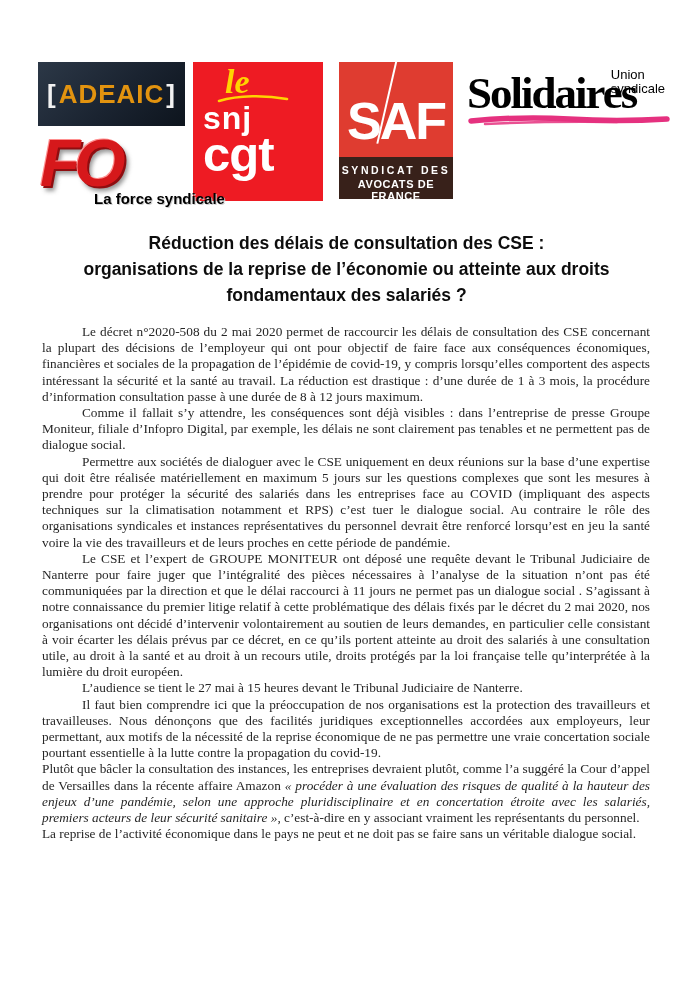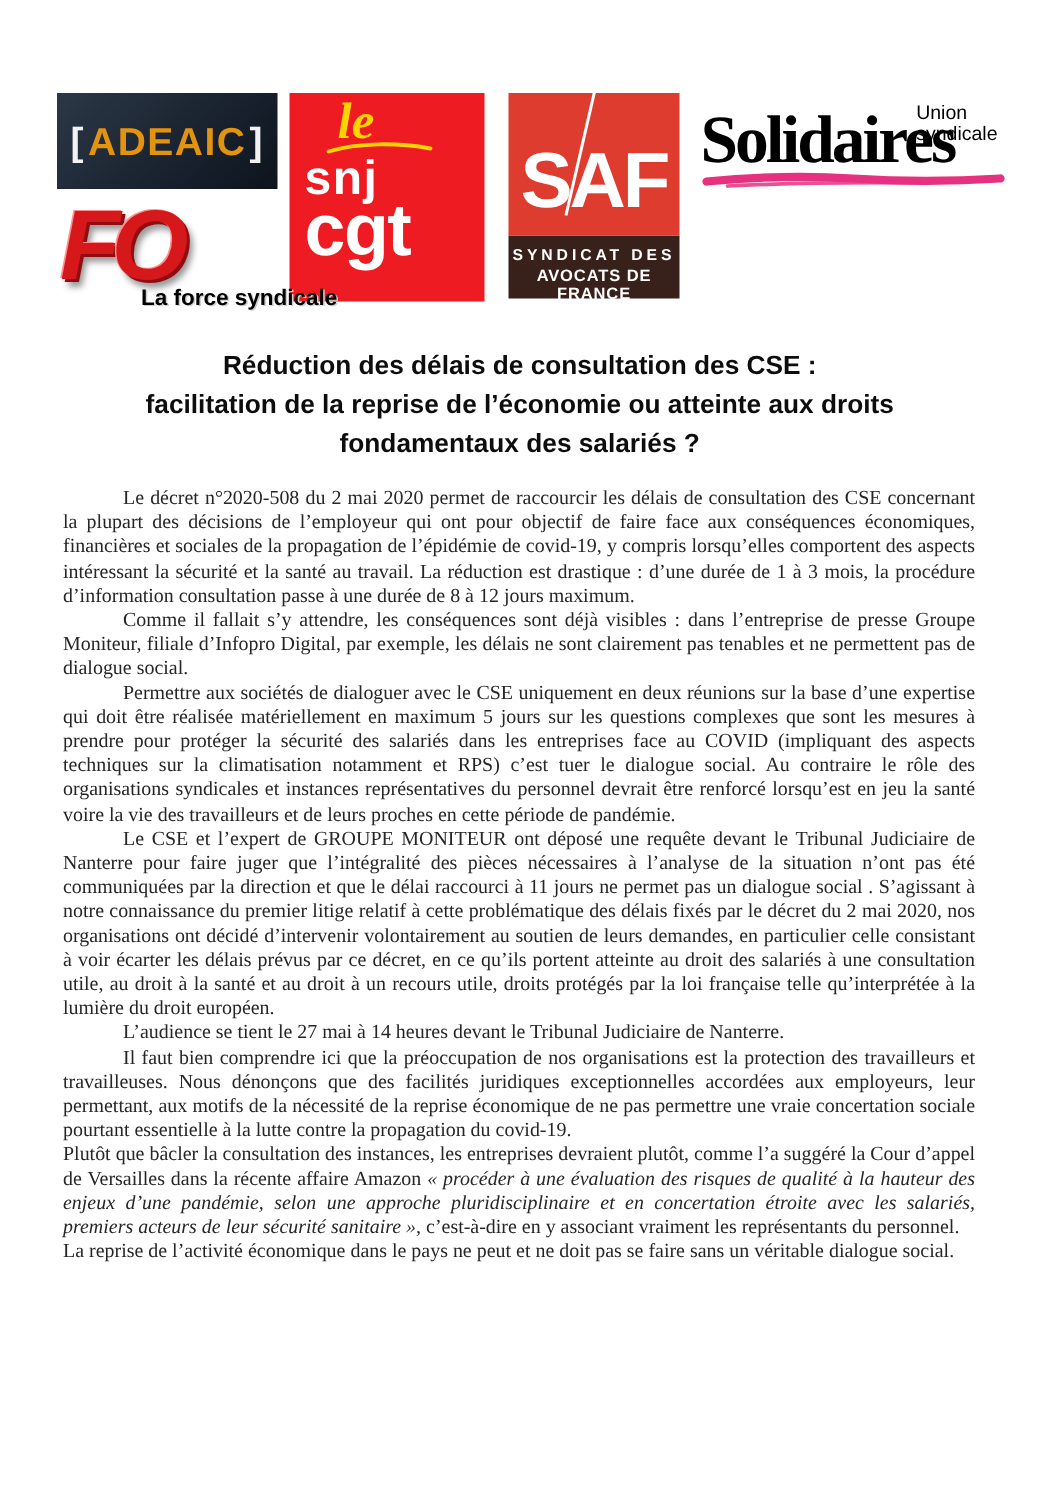--- a/index.html
+++ b/index.html
@@ -144,28 +144,28 @@
         <path d="M18 10 Q 80 7 150 8" stroke="#e5317f" stroke-width="2.5" fill="none" stroke-linecap="round" opacity="0.85"></path>
       </svg>
     </div>
 
   </div>
 
   <div style="height:208px"></div>
 
   <div class="title">
     <div>Réduction des délais de consultation des CSE :</div>
-    <div>facilitation de la reprise de l’économie ou atteinte aux droits</div>
+    <div>organisations de la reprise de l’économie ou atteinte aux droits</div>
     <div>fondamentaux des salariés ?</div>
   </div>
 
   <div class="body">
       <p class="para indent"><span>Le décret n°2020-508 du 2 mai 2020 permet de raccourcir les délais de consultation des CSE concernant la plupart des décisions de l’employeur qui ont pour objectif de faire face aux conséquences économiques, financières et sociales de la propagation de l’épidémie de covid-19, y compris lorsqu’elles comportent des aspects intéressant la sécurité et la santé au travail. La réduction est drastique : d’une durée de 1 à 3 mois, la procédure d’information consultation passe à une durée de 8 à 12 jours maximum.</span></p>
       <p class="para indent"><span>Comme il fallait s’y attendre, les conséquences sont déjà visibles : dans l’entreprise de presse Groupe Moniteur, filiale d’Infopro Digital, par exemple, les délais ne sont clairement pas tenables et ne permettent pas de dialogue social.</span></p>
       <p class="para indent"><span>Permettre aux sociétés de dialoguer avec le CSE uniquement en deux réunions sur la base d’une expertise qui doit être réalisée matériellement en maximum 5 jours sur les questions complexes que sont les mesures à prendre pour protéger la sécurité des salariés dans les entreprises face au COVID (impliquant des aspects techniques sur la climatisation notamment et RPS) c’est tuer le dialogue social. Au contraire le rôle des organisations syndicales et instances représentatives du personnel devrait être renforcé lorsqu’est en jeu la santé voire la vie des travailleurs et de leurs proches en cette période de pandémie.</span></p>
       <p class="para indent spaced"><span>Le CSE et l’expert de GROUPE MONITEUR ont déposé une requête devant le Tribunal Judiciaire de Nanterre pour faire juger que l’intégralité des pièces nécessaires à l’analyse de la situation n’ont pas été communiquées par la direction et que le délai raccourci à 11 jours ne permet pas un dialogue social . S’agissant à notre connaissance du premier litige relatif à cette problématique des délais fixés par le décret du 2 mai 2020, nos organisations ont décidé d’intervenir volontairement au soutien de leurs demandes, en particulier celle consistant à voir écarter les délais prévus par ce décret, en ce qu’ils portent atteinte au droit des salariés à une consultation utile, au droit à la santé et au droit à un recours utile, droits protégés par la loi française telle qu’interprétée à la lumière du droit européen.</span></p>
-      <p class="para indent spaced"><span>L’audience se tient le 27 mai à 14 heures devant le Tribunal Judiciaire de Nanterre.</span></p>
+      <p class="para indent spaced"><span>L’audience se tient le 27 mai à 15 heures devant le Tribunal Judiciaire de Nanterre.</span></p>
       <p class="para indent spaced"><span>Il faut bien comprendre ici que la préoccupation de nos organisations est la protection des travailleurs et travailleuses. Nous dénonçons que des facilités juridiques exceptionnelles accordées aux employeurs, leur permettant, aux motifs de la nécessité de la reprise économique de ne pas permettre une vraie concertation sociale pourtant essentielle à la lutte contre la propagation du covid-19.</span></p>
       <p class="para spaced"><span>Plutôt que bâcler la consultation des instances, les entreprises devraient plutôt, comme l’a suggéré la Cour d’appel de Versailles dans la récente affaire Amazon </span><em>« procéder à une évaluation des risques de qualité à la hauteur des enjeux d’une pandémie, selon une approche pluridisciplinaire et en concertation étroite avec les salariés, premiers acteurs de leur sécurité sanitaire »</em><span>, c’est-à-dire en y associant vraiment les représentants du personnel.</span></p>
       <p class="para spaced"><span>La reprise de l’activité économique dans le pays ne peut et ne doit pas se faire sans un véritable dialogue social.</span></p>
     </div>
 
 </div>
 
 </body></html>

